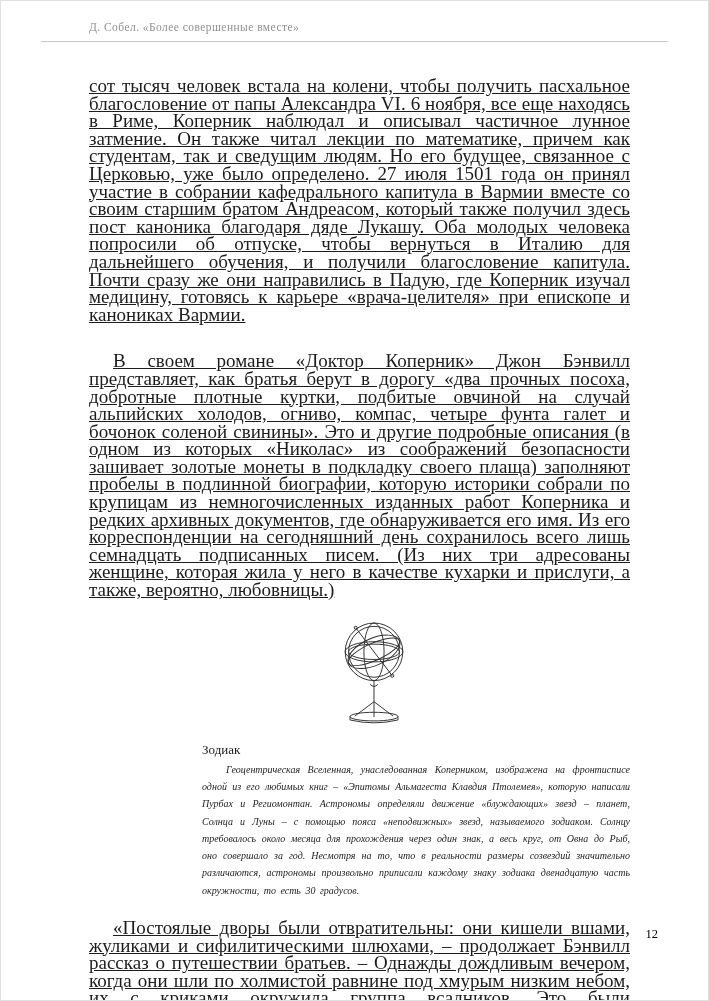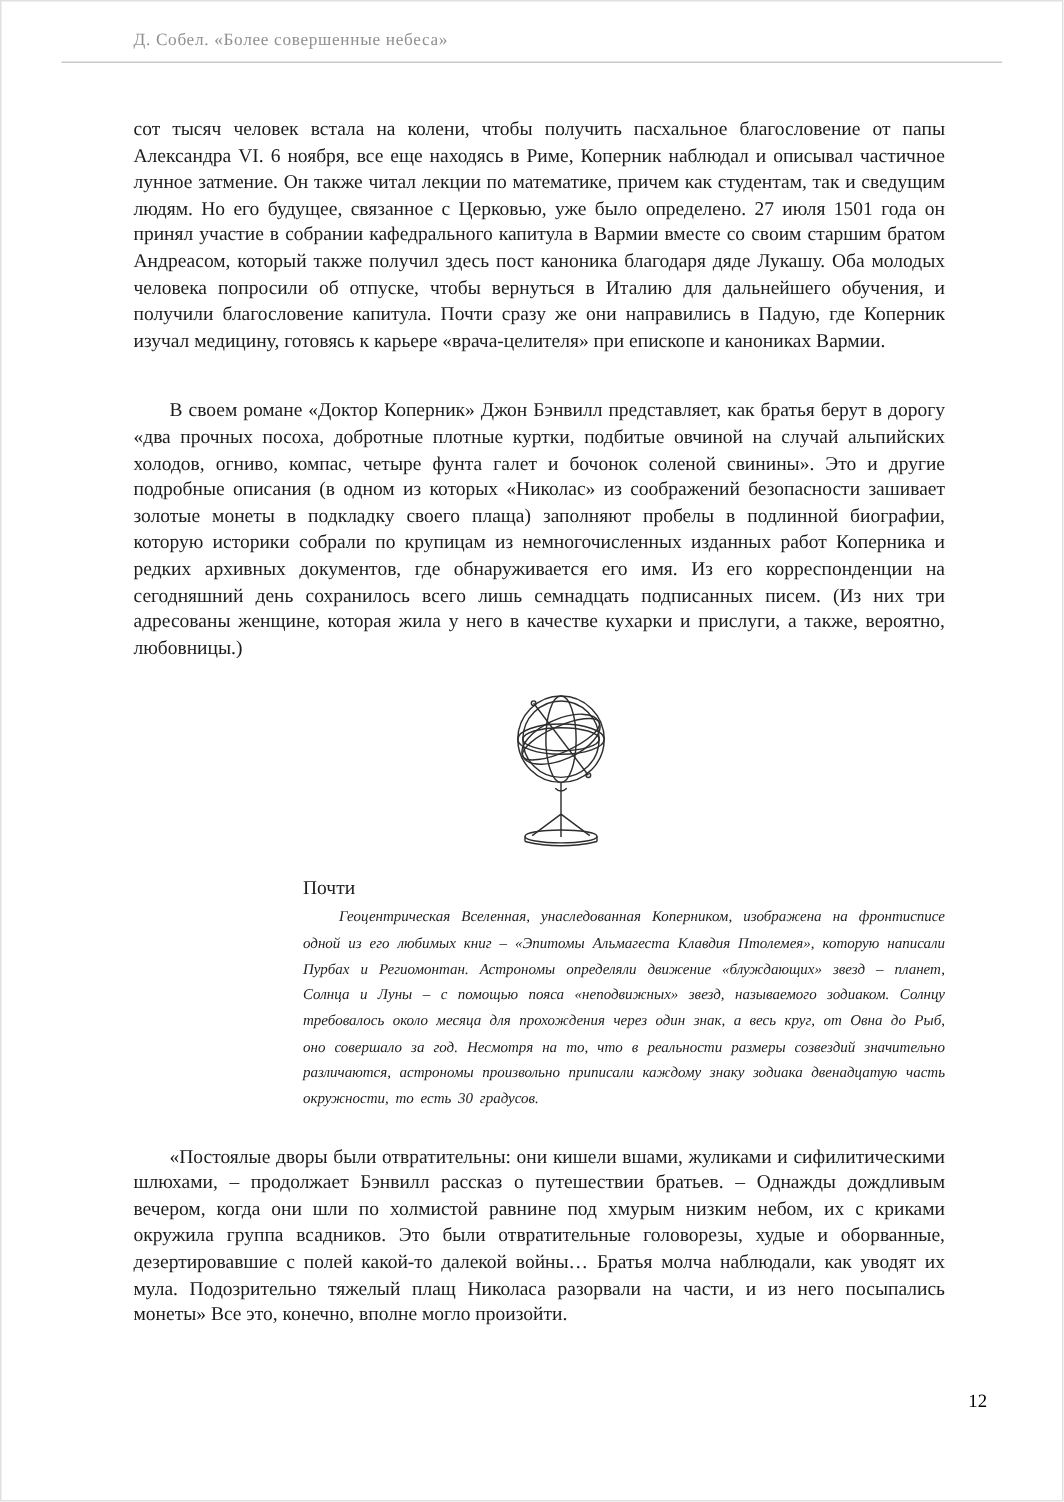--- a/index.html
+++ b/index.html
@@ -38,23 +38,24 @@
     height: 0;
   }
   .content {
     position: absolute;
     top: 76px;
     left: 88px;
     width: 541px;
   }
   p.body-par {
     margin: 0;
-    font-size: 13px;
+    font-size: 19px;
     line-height: 17.6px;
     text-align: justify;
+    text-decoration: underline;
   }
   p.first-indent {
     text-indent: 24px;
     margin-top: 20px;
   }
   .par-gap {
     height: 9px;
   }
   .figure-wrap {
     text-align: center;
@@ -89,21 +90,21 @@
   }
   svg.armillary {
     display: inline-block;
   }
 </style>
 </head>
 <body>
 
 <div class="page">
 
-  <div class="running-header">Д.  Собел.  «Более совершенные небеса»</div>
+  <div class="running-header">Д.  Собел.  «Более совершенные вместе»</div>
 
   <div class="header-rule"></div>
 
   <div class="content">
 
     <p class="body-par">сот тысяч человек встала на колени, чтобы получить пасхальное благословение от папы Александра VI. 6 ноября, все еще находясь в Риме, Коперник наблюдал и описывал частичное лунное затмение. Он также читал лекции по математике, причем как студентам, так и сведущим людям. Но его будущее, связанное с Церковью, уже было определено. 27 июля 1501 года он принял участие в собрании кафедрального капитула в Вармии вместе со своим старшим братом Андреасом, который также получил здесь пост каноника благодаря дяде Лукашу. Оба молодых человека попросили об отпуске, чтобы вернуться в Италию для дальнейшего обучения, и получили благословение капитула. Почти сразу же они направились в Падую, где Коперник изучал медицину, готовясь к карьере «врача-целителя» при епископе и канониках Вармии.</p>
 
     <div class="par-gap"></div>
 
     <p class="body-par first-indent">В своем романе «Доктор Коперник» Джон Бэнвилл представляет, как братья берут в дорогу «два прочных посоха, добротные плотные куртки, подбитые овчиной на случай альпийских холодов, огниво, компас, четыре фунта галет и бочонок соленой свинины». Это и другие подробные описания (в одном из которых «Николас» из соображений безопасности зашивает золотые монеты в подкладку своего плаща) заполняют пробелы в подлинной биографии, которую историки собрали по крупицам из немногочисленных изданных работ Коперника и редких архивных документов, где обнаруживается его имя. Из его корреспонденции на сегодняшний день сохранилось всего лишь семнадцать подписанных писем. (Из них три адресованы женщине, которая жила у него в качестве кухарки и прислуги, а также, вероятно, любовницы.)</p>
@@ -136,21 +137,21 @@
 
           <ellipse cx="50" cy="103.5" rx="25" ry="4.5"></ellipse>
           <line x1="25" y1="103.5" x2="25" y2="107"></line>
           <line x1="75" y1="103.5" x2="75" y2="107"></line>
           <path d="M25 107 Q50 113 75 107"></path>
         </g>
       </svg>
     </div>
 
     <div class="caption-block">
-      <p class="caption-title">Почти</p>
+      <p class="caption-title">Зодиак</p>
       <p class="caption-text">Геоцентрическая Вселенная, унаследованная Коперником, изображена на фронтисписе одной из его любимых книг – «Эпитомы Альмагеста Клавдия Птолемея», которую написали Пурбах и Региомонтан. Астрономы определяли движение «блуждающих» звезд – планет, Солнца и Луны – с помощью пояса «неподвижных» звезд, называемого зодиаком. Солнцу требовалось около месяца для прохождения через один знак, а весь круг, от Овна до Рыб, оно совершало за год. Несмотря на то, что в реальности размеры созвездий значительно различаются, астрономы произвольно приписали каждому знаку зодиака двенадцатую часть окружности, то есть 30 градусов.</p>
     </div>
 
     <p class="body-par first-indent after-caption">«Постоялые дворы были отвратительны: они кишели вшами, жуликами и сифилитическими шлюхами, – продолжает Бэнвилл рассказ о путешествии братьев. – Однажды дождливым вечером, когда они шли по холмистой равнине под хмурым низким небом, их с криками окружила группа всадников. Это были отвратительные головорезы, худые и оборванные, дезертировавшие с полей какой-то далекой войны… Братья молча наблюдали, как уводят их мула. Подозрительно тяжелый плащ Николаса разорвали на части, и из него посыпались монеты» Все это, конечно, вполне могло произойти.</p>
 
   </div>
 
   <div class="page-number">12</div>
 
 </div>

